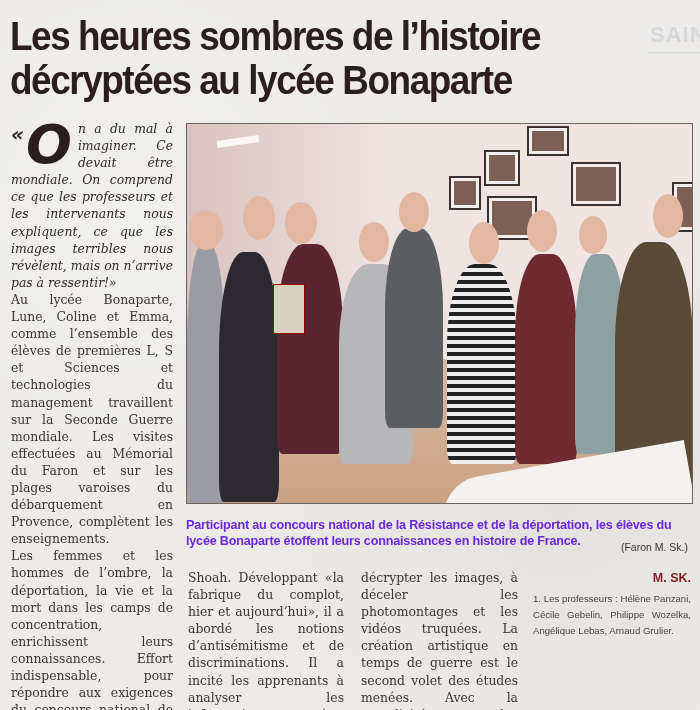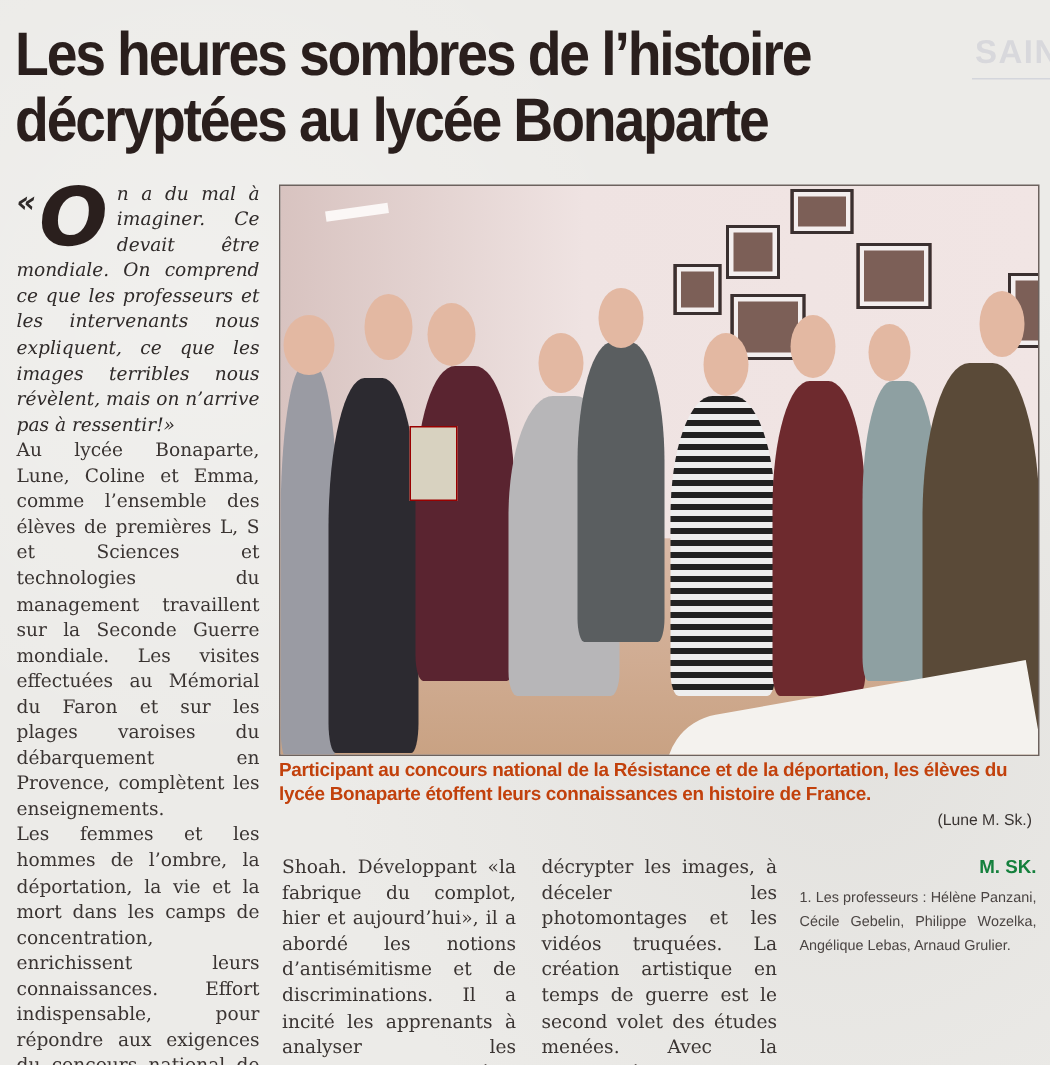--- a/index.html
+++ b/index.html
@@ -49,33 +49,33 @@
     background:linear-gradient(180deg,#e9d9d7 0%,#e6d0cd 45%,#d8b9a9 75%,#cfa98e 100%);
   }
   .photo .wall { position:absolute; left:0; top:0; width:100%; height:62%; background:linear-gradient(90deg,#d8c3c0 0%,#efe3e2 40%,#f1e5e4 100%); }
   .photo .floor { position:absolute; left:0; bottom:0; width:100%; height:38%; background:linear-gradient(180deg,#d9b9a6,#c9a283); }
   .photo .lamp { position:absolute; left:30px; top:14px; width:42px; height:7px; background:#fbf7f6; transform:rotate(-8deg); }
   .frame { position:absolute; background:#7c5f57; border:2px solid #3a3030; box-shadow: inset 0 0 0 3px #f3eeee; }
   .person { position:absolute; border-radius:40% 40% 8% 8%; }
   .head { position:absolute; border-radius:50%; background:#e3b8a2; }
   .paper-sheet { position:absolute; right:-4px; bottom:-6px; width:250px; height:70px; background:#f4f2ee; transform:rotate(-10deg); transform-origin:right bottom; border-radius:40px 0 0 0; }
   .caption {
-    position:absolute; left:186px; top:505px; width:510px;
+    position:absolute; left:186px; top:517px; width:510px;
     font-family:"Liberation Sans",sans-serif; font-weight:bold; font-size:12.6px; line-height:16px;
-    color:#c2410c; letter-spacing:-0.2px;
+    color:#6d28d9; letter-spacing:-0.2px;
   }
   .credit {
     position:absolute; right:12px; top:541px;
     font-family:"Liberation Sans",sans-serif; font-size:10.5px; color:#3a3432;
   }
   .col2 { left:188px; top:569px; width:156px; }
   .col3 { left:361px; top:569px; width:157px; }
   .col4 { left:533px; top:569px; width:158px; }
   .signature {
-    text-align:right; font-family:"Liberation Sans",sans-serif; font-weight:bold; font-size:12.5px; color:#15803d;
+    text-align:right; font-family:"Liberation Sans",sans-serif; font-weight:bold; font-size:12.5px; color:#7f1d1d;
     margin-top:1px;
   }
   .footnote {
     font-family:"Liberation Sans",sans-serif; font-size:9.6px; line-height:16px; color:#4a4442;
     margin-top:4px; text-align:justify;
   }
 </style>
 </head>
 <body>
 
@@ -126,21 +126,21 @@
   <div class="head" style="left:340px;top:86px;width:30px;height:42px;"></div>
   <div class="person" style="left:388px;top:130px;width:50px;height:200px;background:#8ea0a2;"></div>
   <div class="head" style="left:392px;top:92px;width:28px;height:38px;"></div>
   <div class="person" style="left:428px;top:118px;width:78px;height:258px;background:#5a4a38;"></div>
   <div class="head" style="left:466px;top:70px;width:30px;height:44px;"></div>
   <div style="position:absolute;left:86px;top:160px;width:30px;height:48px;background:#d8d2c0;border:1px solid #900;"></div>
   <div class="paper-sheet"></div>
 </div>
 
 <div class="caption">Participant au concours national de la Résistance et de la déportation, les élèves du lycée Bonaparte étoffent leurs connaissances en histoire de France.</div>
-<div class="credit">(Lune M. Sk.)</div>
+<div class="credit">(Faron M. Sk.)</div>
 
 <div class="col col2">
   <p>Shoah. Développant «la fabrique du complot, hier et aujourd’hui», il a abordé les notions d’antisémitisme et de discriminations. Il a incité les apprenants à analyser les informations reçues, à</p>
 </div>
 <div class="col col3">
   <p>décrypter les images, à déceler les photomontages et les vidéos truquées. La création artistique en temps de guerre est le second volet des études menées. Avec la complicité des animateurs de l’asso-</p>
 </div>
 <div class="col col4">
   <div class="signature">M. SK.</div>
   <div class="footnote">1. Les professeurs : Hélène Panzani, Cécile Gebelin, Philippe Wozelka, Angélique Lebas, Arnaud Grulier.</div>

